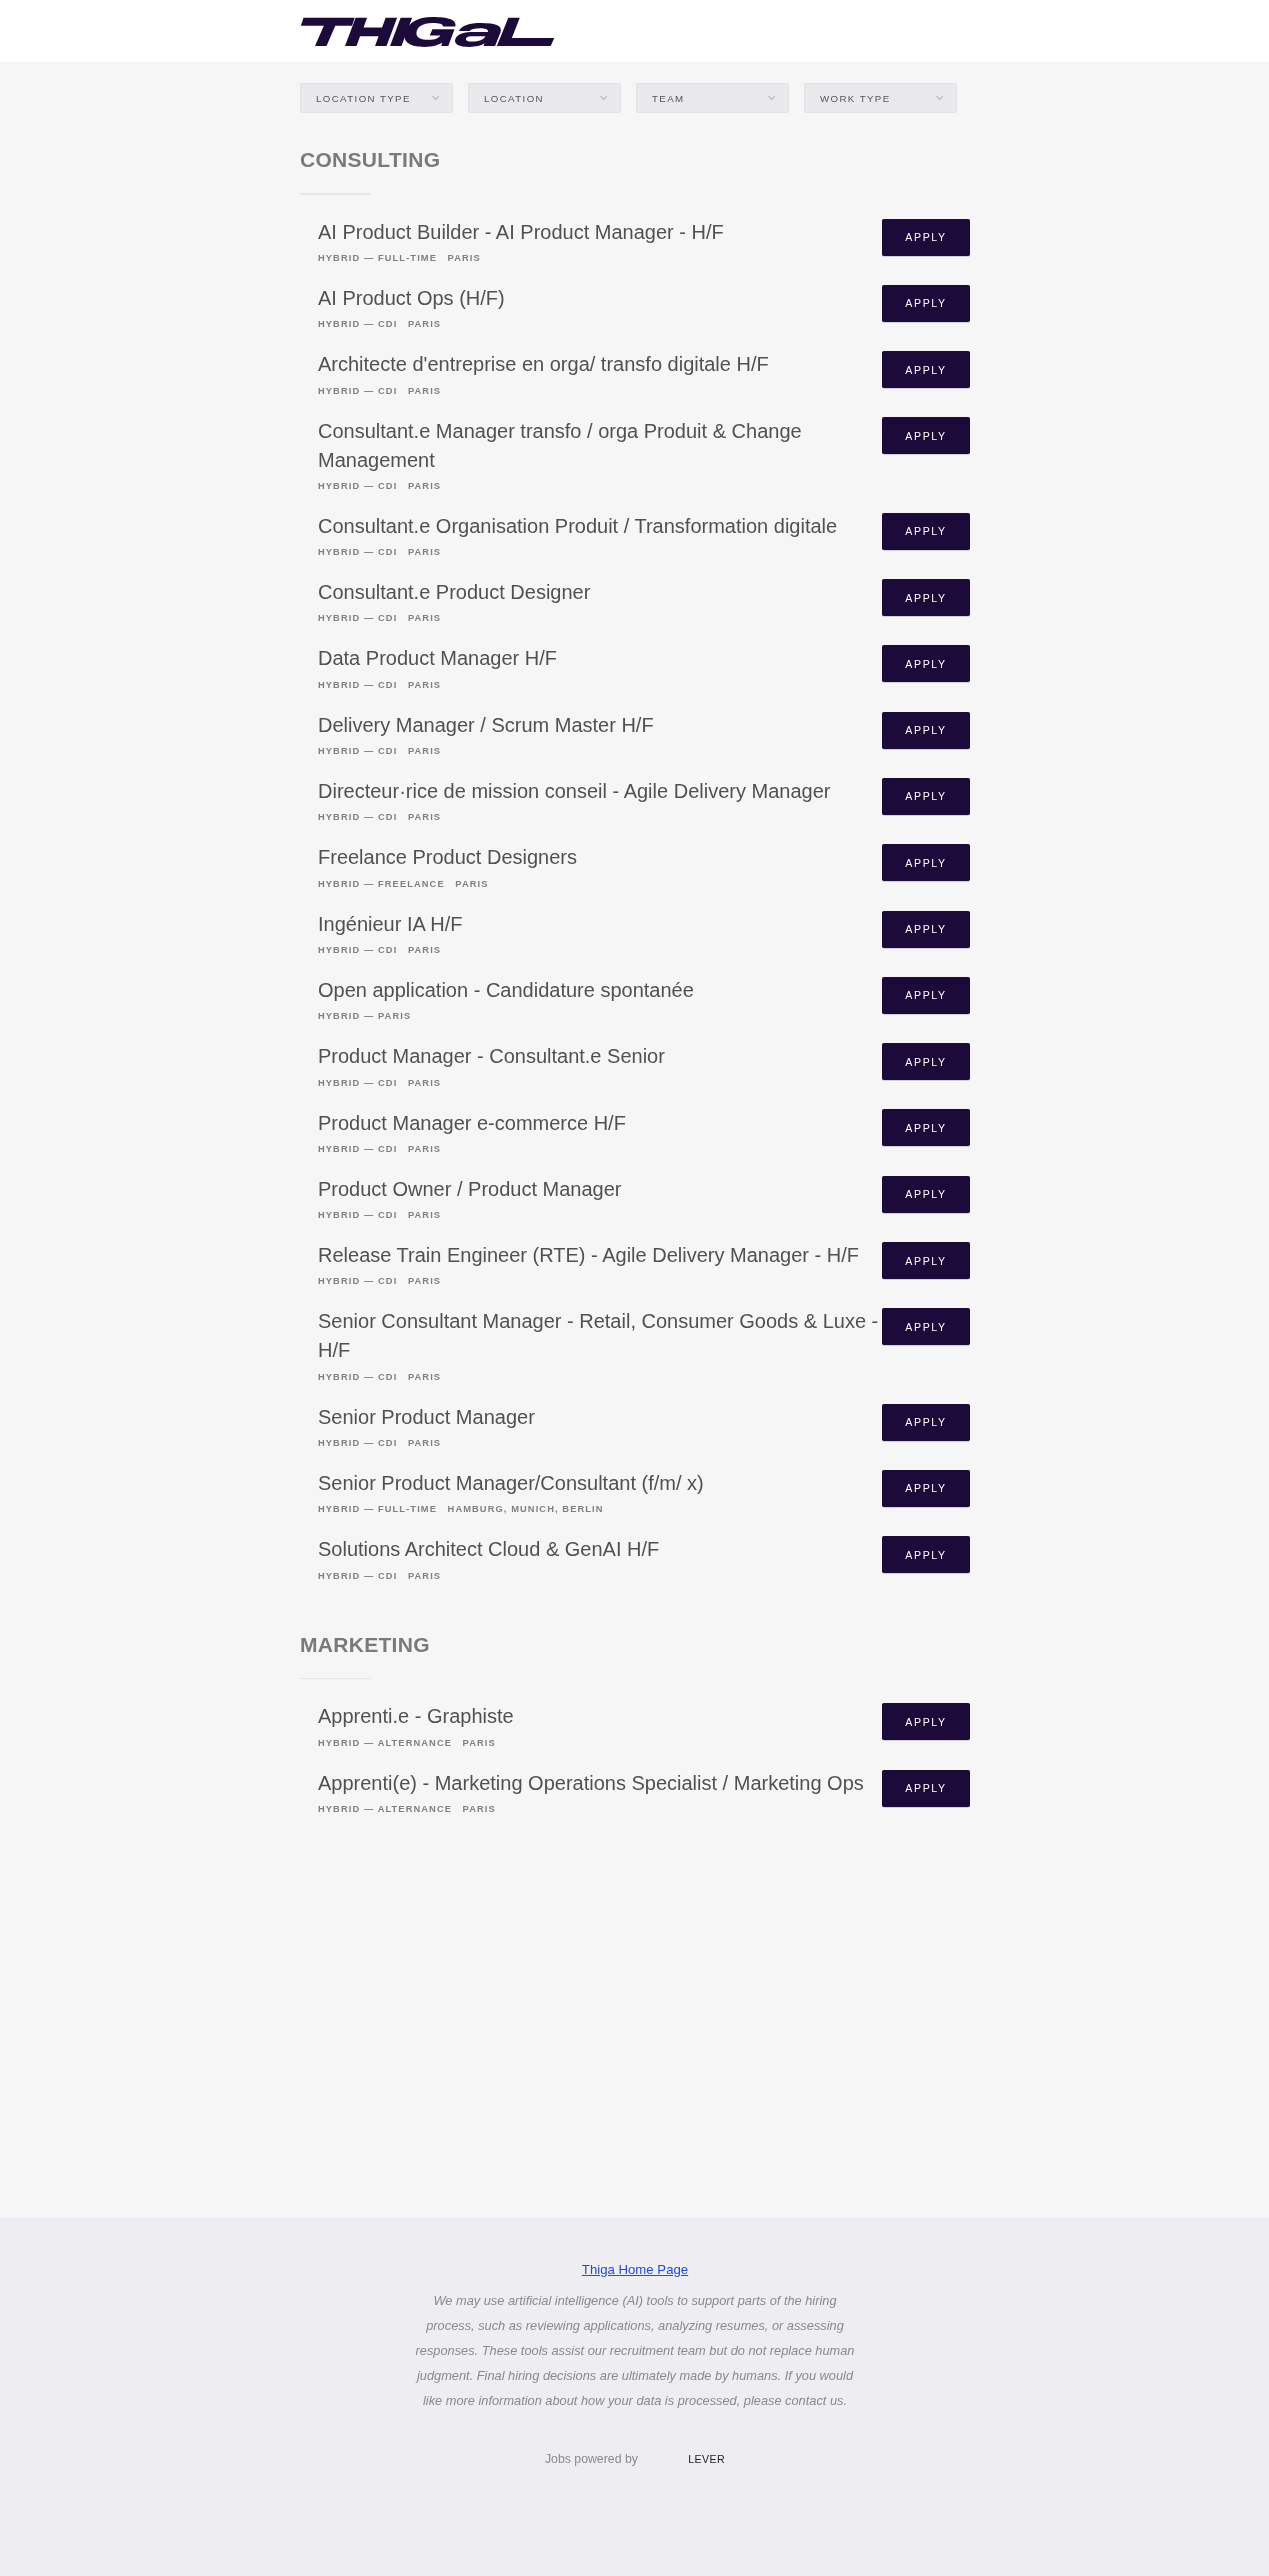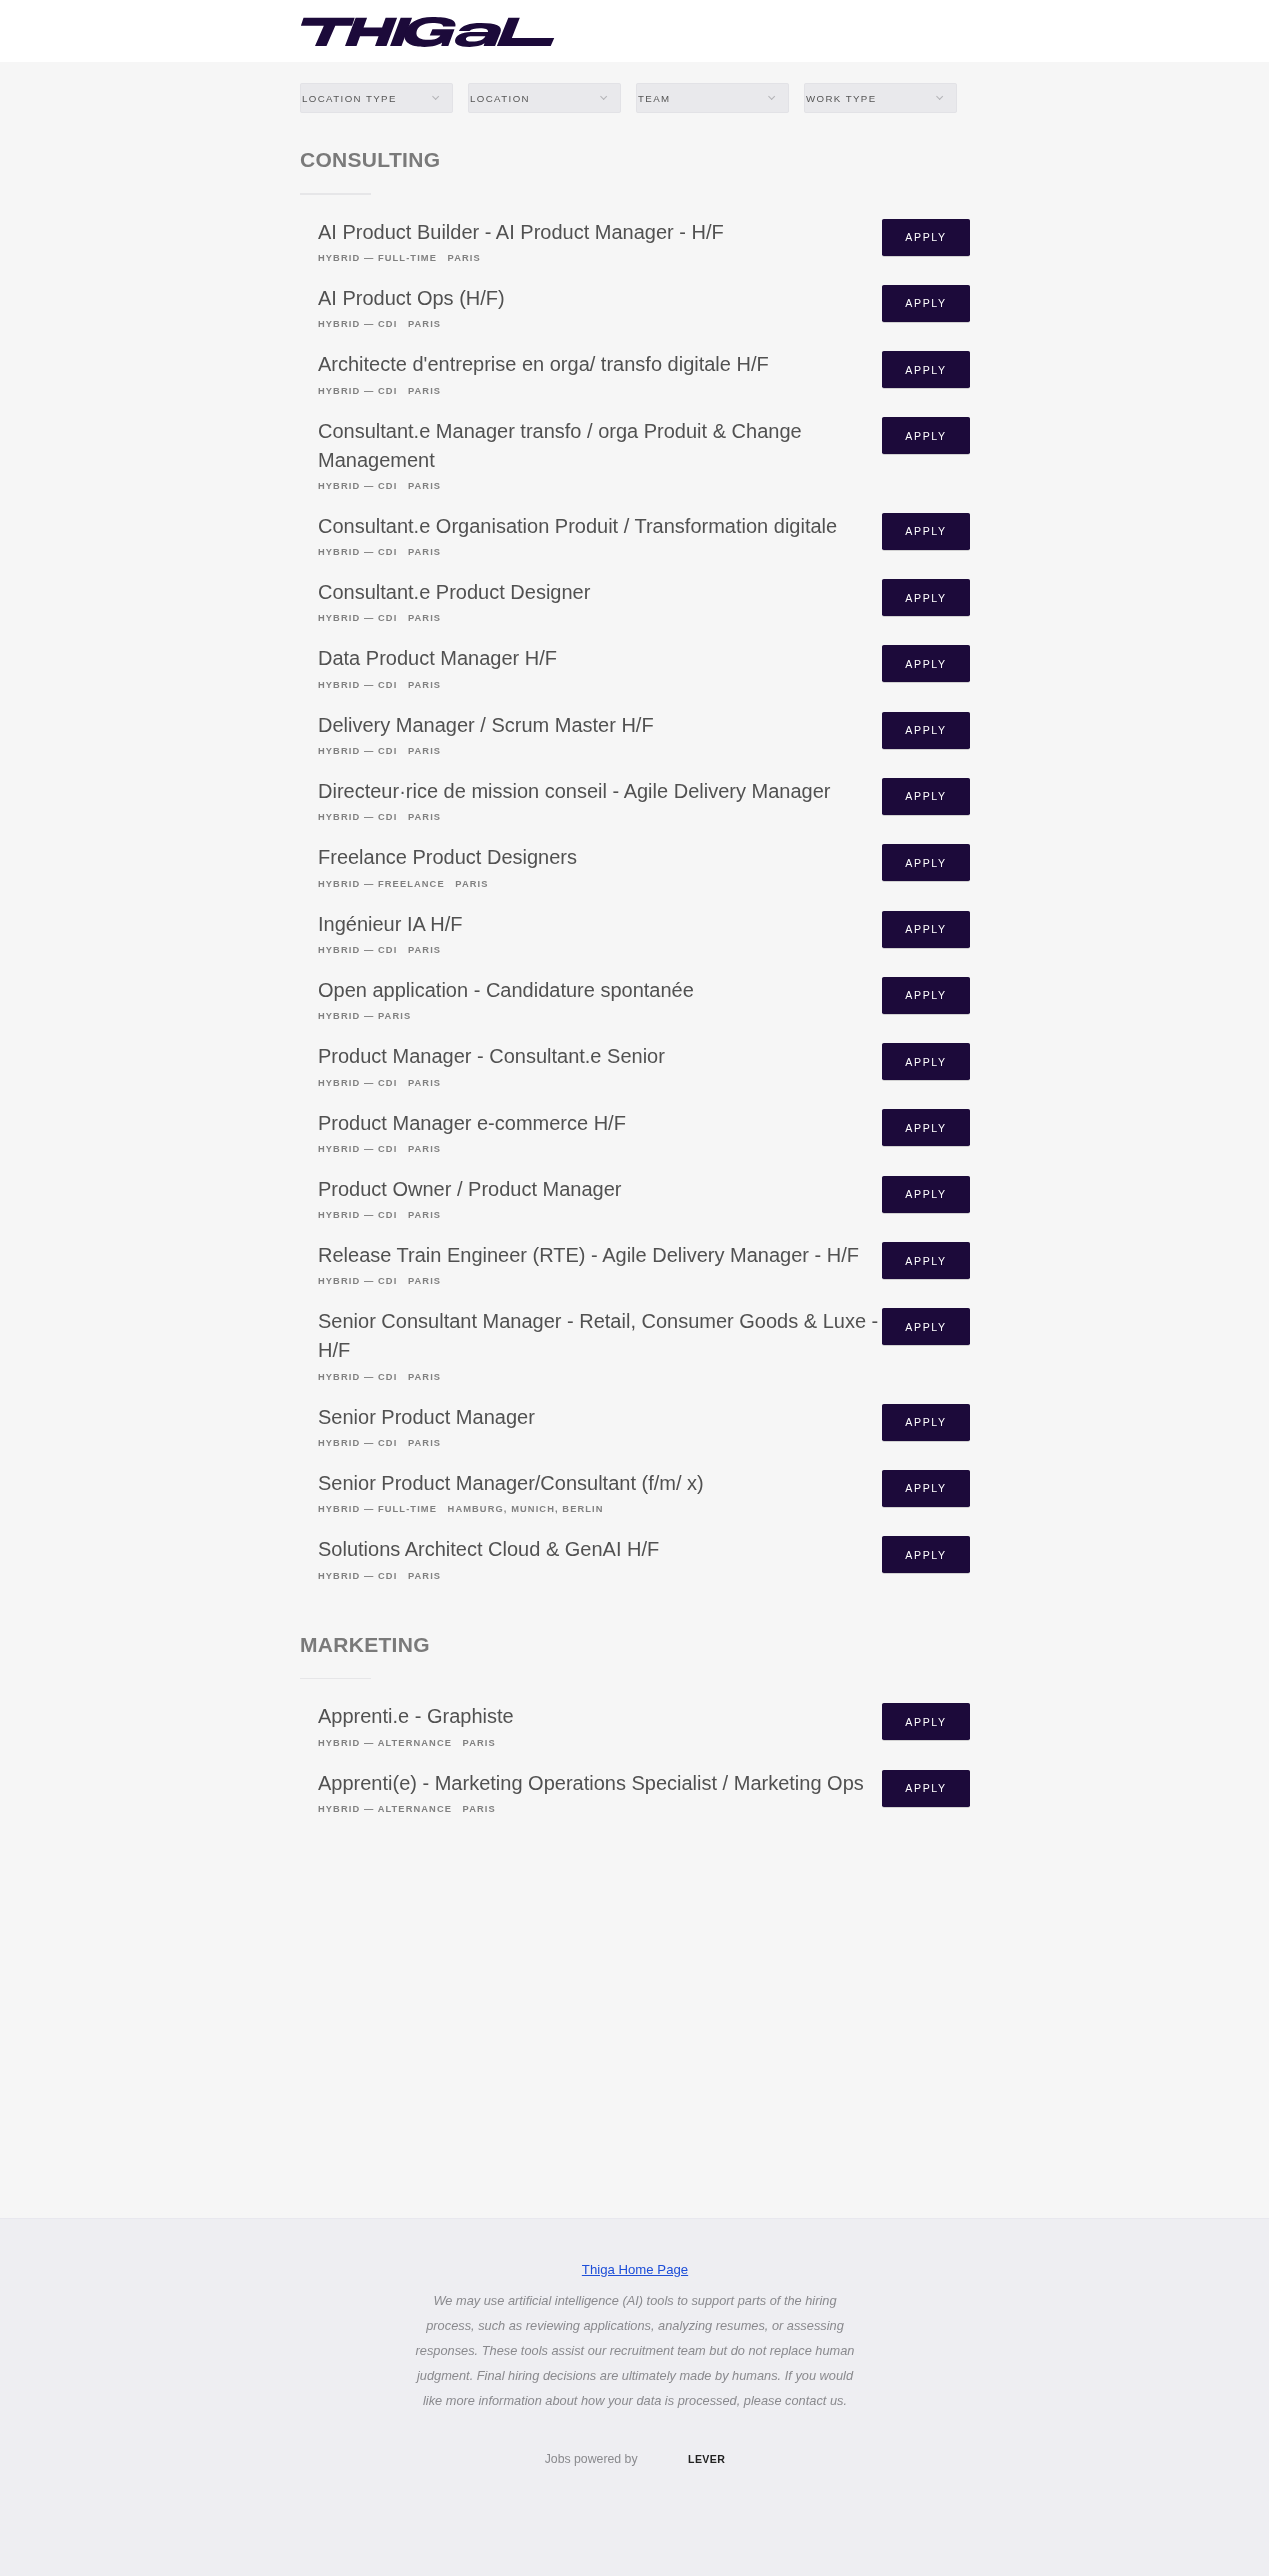--- a/index.html
+++ b/index.html
@@ -2,39 +2,39 @@
 <html style="font-size:14px"><head>
 <meta charset="utf-8">
 <style>
   * { box-sizing: border-box; margin: 0; padding: 0; }
   html, body { width: 1270px; background: #f6f6f6; font-family: "Liberation Sans", "DejaVu Sans", sans-serif; }
   .header { height: 62px; background: #ffffff; position: relative; }
   .logo { position: absolute; left: 300px; top: 14px; width: 256px; height: 34px; }
   .main { width: 670px; margin-left: 300px; padding-top: 21px; min-height: 2156px; position: relative; }
   .filters { display: flex; gap: 15px; height: 30px; }
   .filter { width: 153px; height: 30px; background: #e9e9ec; border: 0.9px solid #e2e2e6; border-radius: 1.8px;
-            display: flex; align-items: center; justify-content: space-between; padding: 0 14px 0 1px; cursor: pointer; }
+            display: flex; align-items: center; justify-content: space-between; padding: 0 14px 0 15px; cursor: pointer; }
   .filter-label { font-size: 9.7px; letter-spacing: 1.4px; color: #555; text-transform: uppercase; }
   .chev { width: 5.3px; height: 5.3px; border-right: 0.9px solid #b4b4b8; border-bottom: 0.9px solid #b4b4b8; transform: rotate(45deg); margin-top: -3.5px; }
   .group { margin-top: 34px; }
   .group + .group { margin-top: 46px; }
   .group-title { font-size: 21px; color: #7a7a7a; font-weight: bold; letter-spacing: 0.3px; height: 26.5px; line-height: 26.5px; }
   .group-rule { width: 71px; height: 1.8px; background: #e6e6e8; margin-top: 19.4px; margin-bottom: 23px; }
   .posting { display: flex; justify-content: flex-end; align-items: flex-start; margin-bottom: 16px; }
   .posting-text { width: 564px; }
   .posting-title { font-size: 20px; line-height: 29px; color: #515151; cursor: pointer; }
   .posting-meta { margin-top: 5.3px; font-size: 9.3px; letter-spacing: 1.1px; color: #808080; font-weight: bold; text-transform: uppercase; line-height: 12.3px; height: 16px; }
   .meta-sep { display: inline-block; width: 10.6px; }
   .apply { width: 88px; height: 37px; background: #1c0a3a; color: #fff; font-size: 10.6px; letter-spacing: 1.6px;
            display: flex; align-items: center; justify-content: center; border-radius: 1.8px; margin-top: 0.9px; cursor: pointer; box-shadow: 0 0.9px 0 rgba(0,0,0,0.15); }
   .footer { background: #eeeef2; border-top: 1.8px solid #e8e8ee; height: 358px; text-align: center; padding-top: 42px; }
   .home-link { color: #1d4ed8; font-size: 13.2px; text-decoration: underline; cursor: pointer; }
   .footer-note { width: 450px; margin: 10.6px auto 0; font-size: 12.8px; line-height: 25px; color: #8a8a8e; font-style: italic; }
   .powered { margin-top: 39px; font-size: 12.3px; color: #8a8a8e; }
-  .lever { font-weight: bold; color: #222; font-size: 10.6px; letter-spacing: 0.4px; margin-left: 7px; padding-left: 40px; }
+  .lever { font-weight: normal; color: #222; font-size: 10.6px; letter-spacing: 0.4px; margin-left: 7px; padding-left: 40px; }
 </style>
 </head>
 <body>
 
 <div class="header">
   <svg class="logo" viewBox="0 0 290 38" xmlns="http://www.w3.org/2000/svg">
     <g fill="#1c0a3a">
 
       <polygon points="4,4 62,4 59,13 40,13 30,36 17,36 27,13 1,13"></polygon>
 

